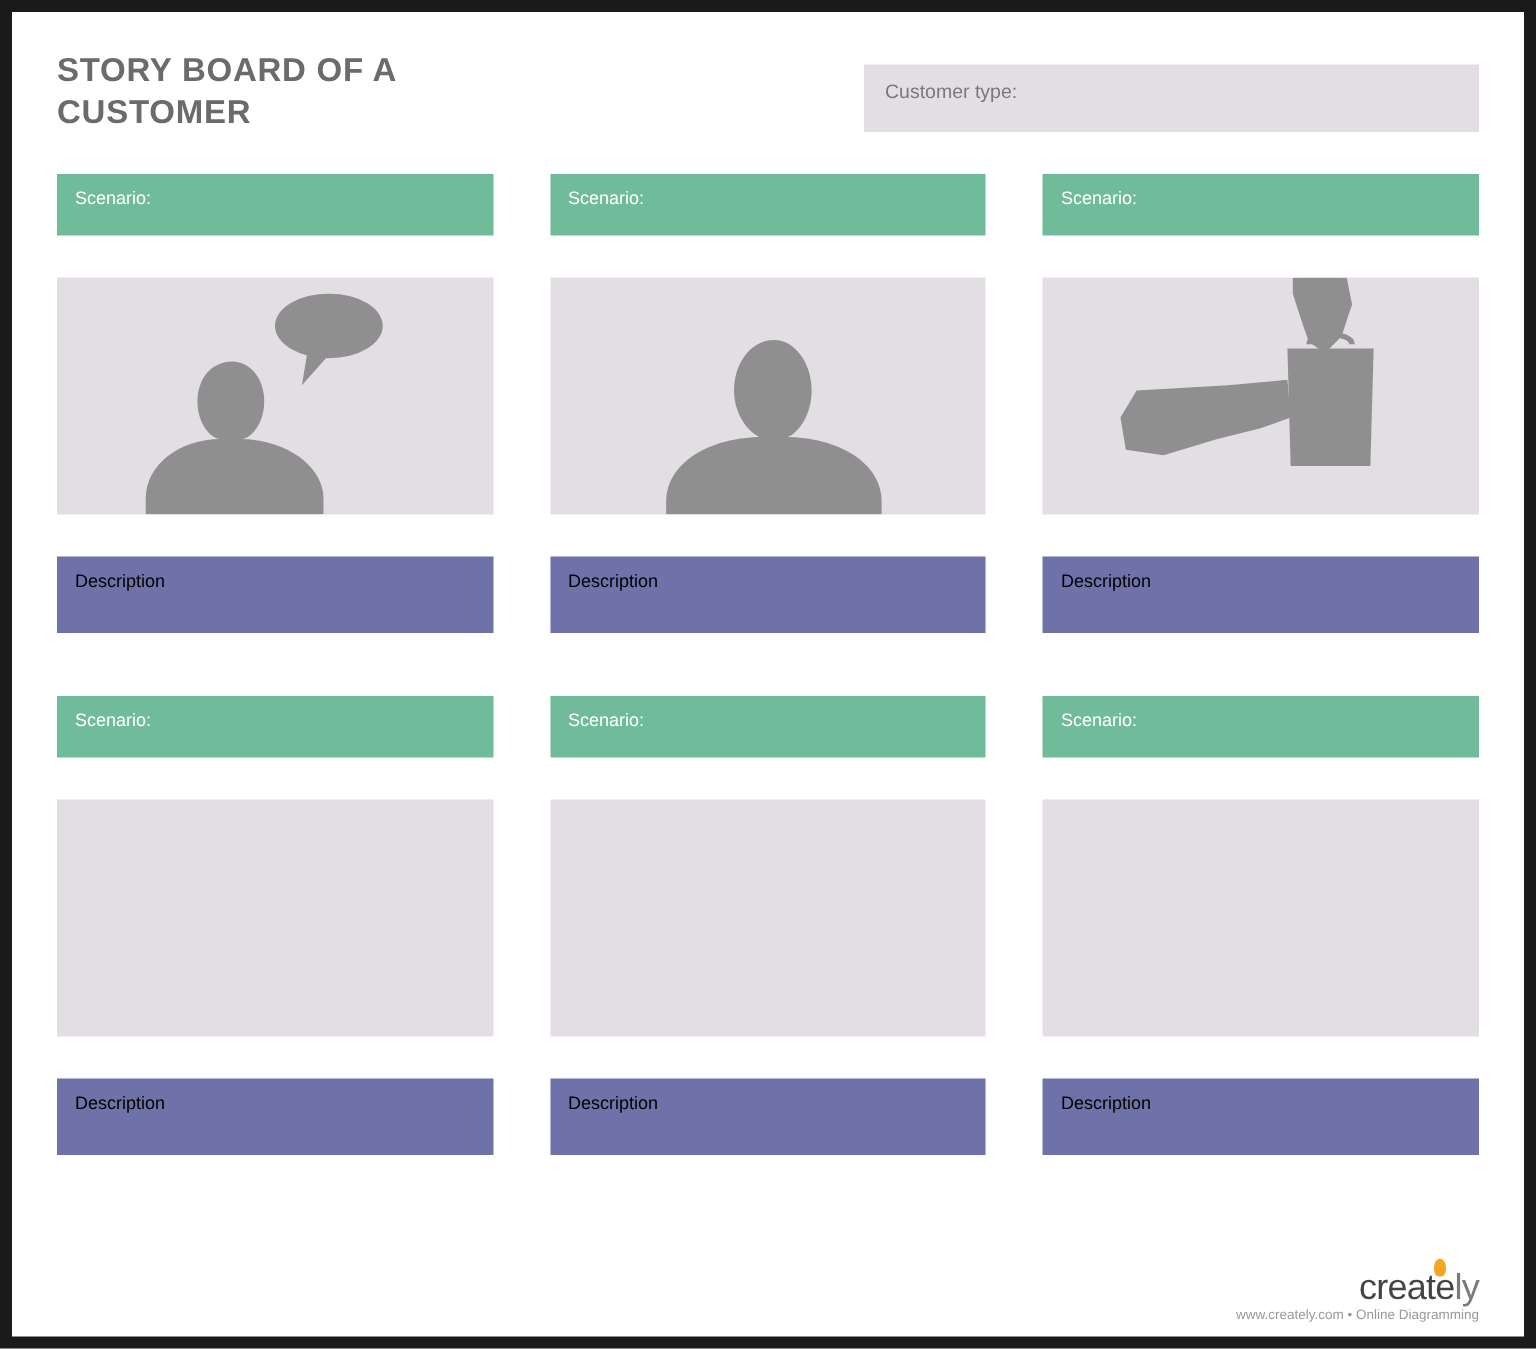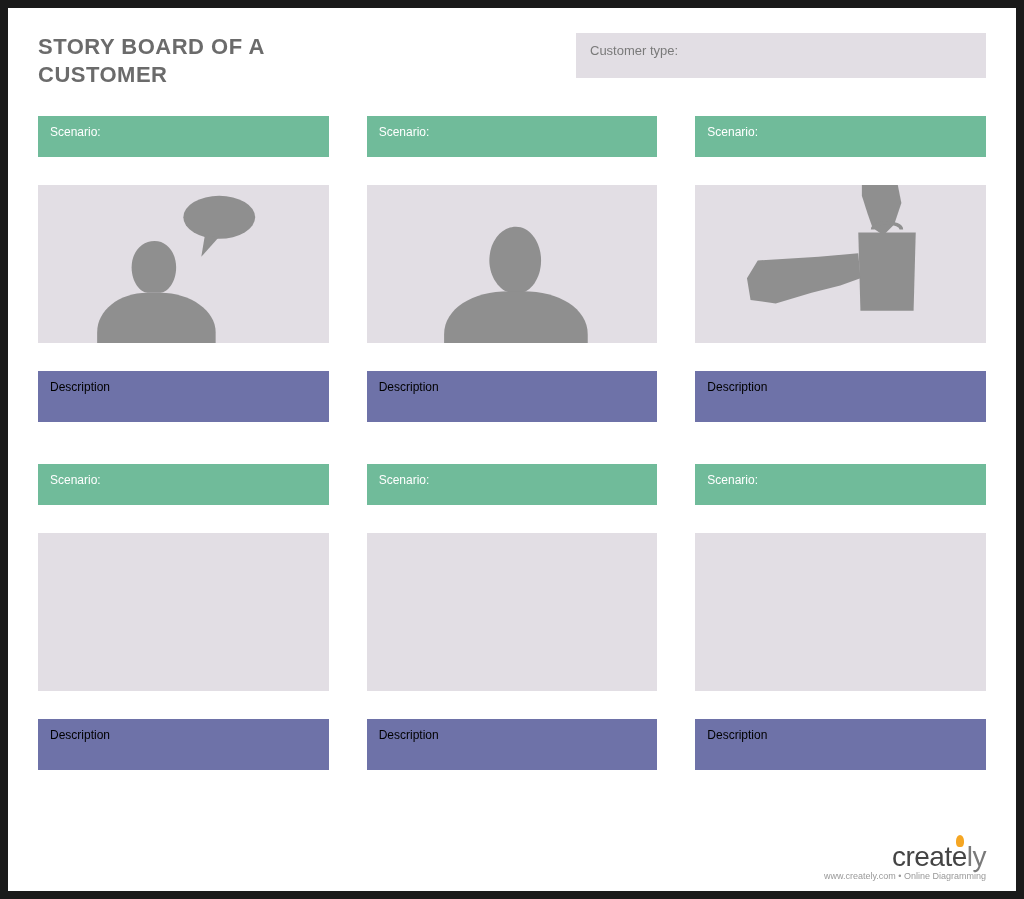--- a/index.html
+++ b/index.html
@@ -8,21 +8,21 @@
       width: 1024px;
       height: 899px;
       background: #fff;
       border: 8px solid #1a1a1a;
       padding: 25px 30px 15px 30px;
       position: relative;
     }
     .header-row {
       display: flex;
       justify-content: space-between;
-      align-items: flex-start;
+      align-items: flex-end;
       margin-bottom: 28px;
     }
     .title {
       font-size: 22px;
       font-weight: bold;
       color: #6b6b6b;
       letter-spacing: 0.5px;
       line-height: 1.25;
       max-width: 300px;
     }
@@ -71,21 +71,21 @@
     .silhouette2 svg { width: 100%; height: 100%; display: block; }
     .silhouette3 { position: absolute; inset: 0; }
     .silhouette3 svg { width: 100%; height: 100%; display: block; }
     .footer {
       position: absolute;
       bottom: 10px;
       right: 30px;
       text-align: right;
     }
     .logo {
-      font-size: 28px;
+      font-size: 24px;
       color: #444;
       letter-spacing: -0.5px;
       position: relative;
       display: inline-block;
     }
     .logo .last { color: #7a7a7a; }
     .logo .bulb {
       position: absolute;
       top: -6px;
       right: 22px;

